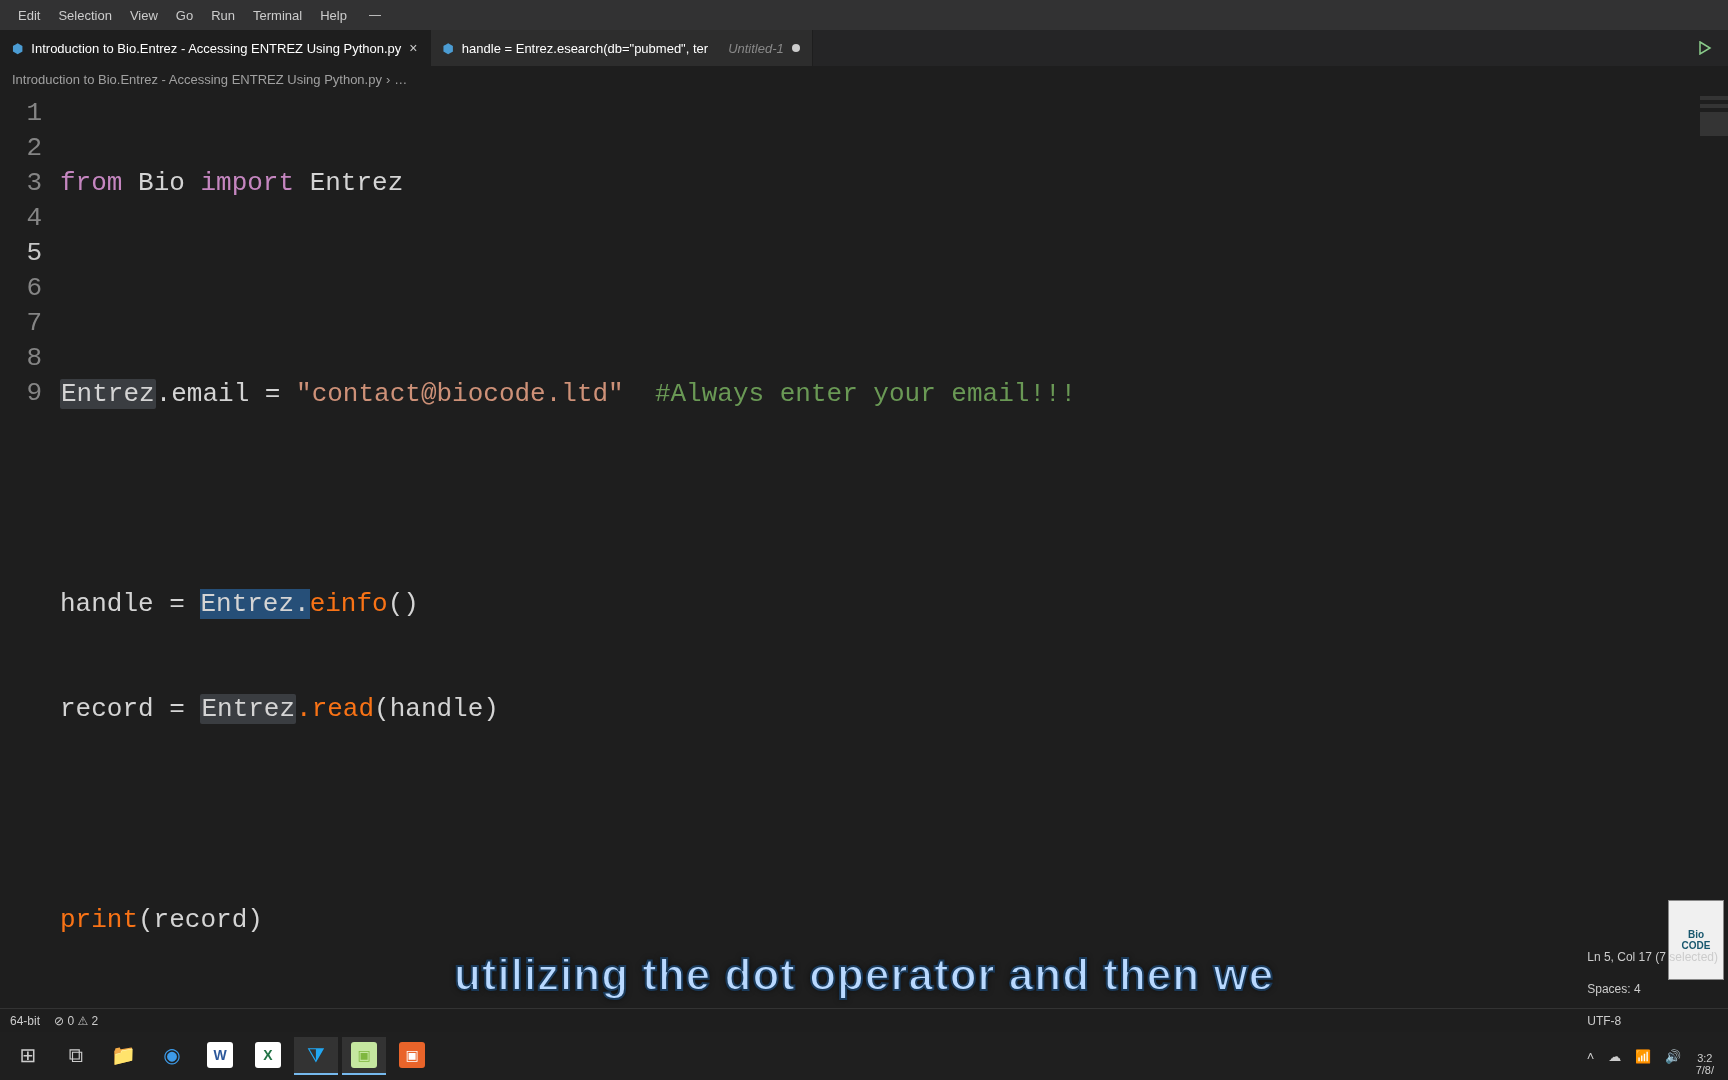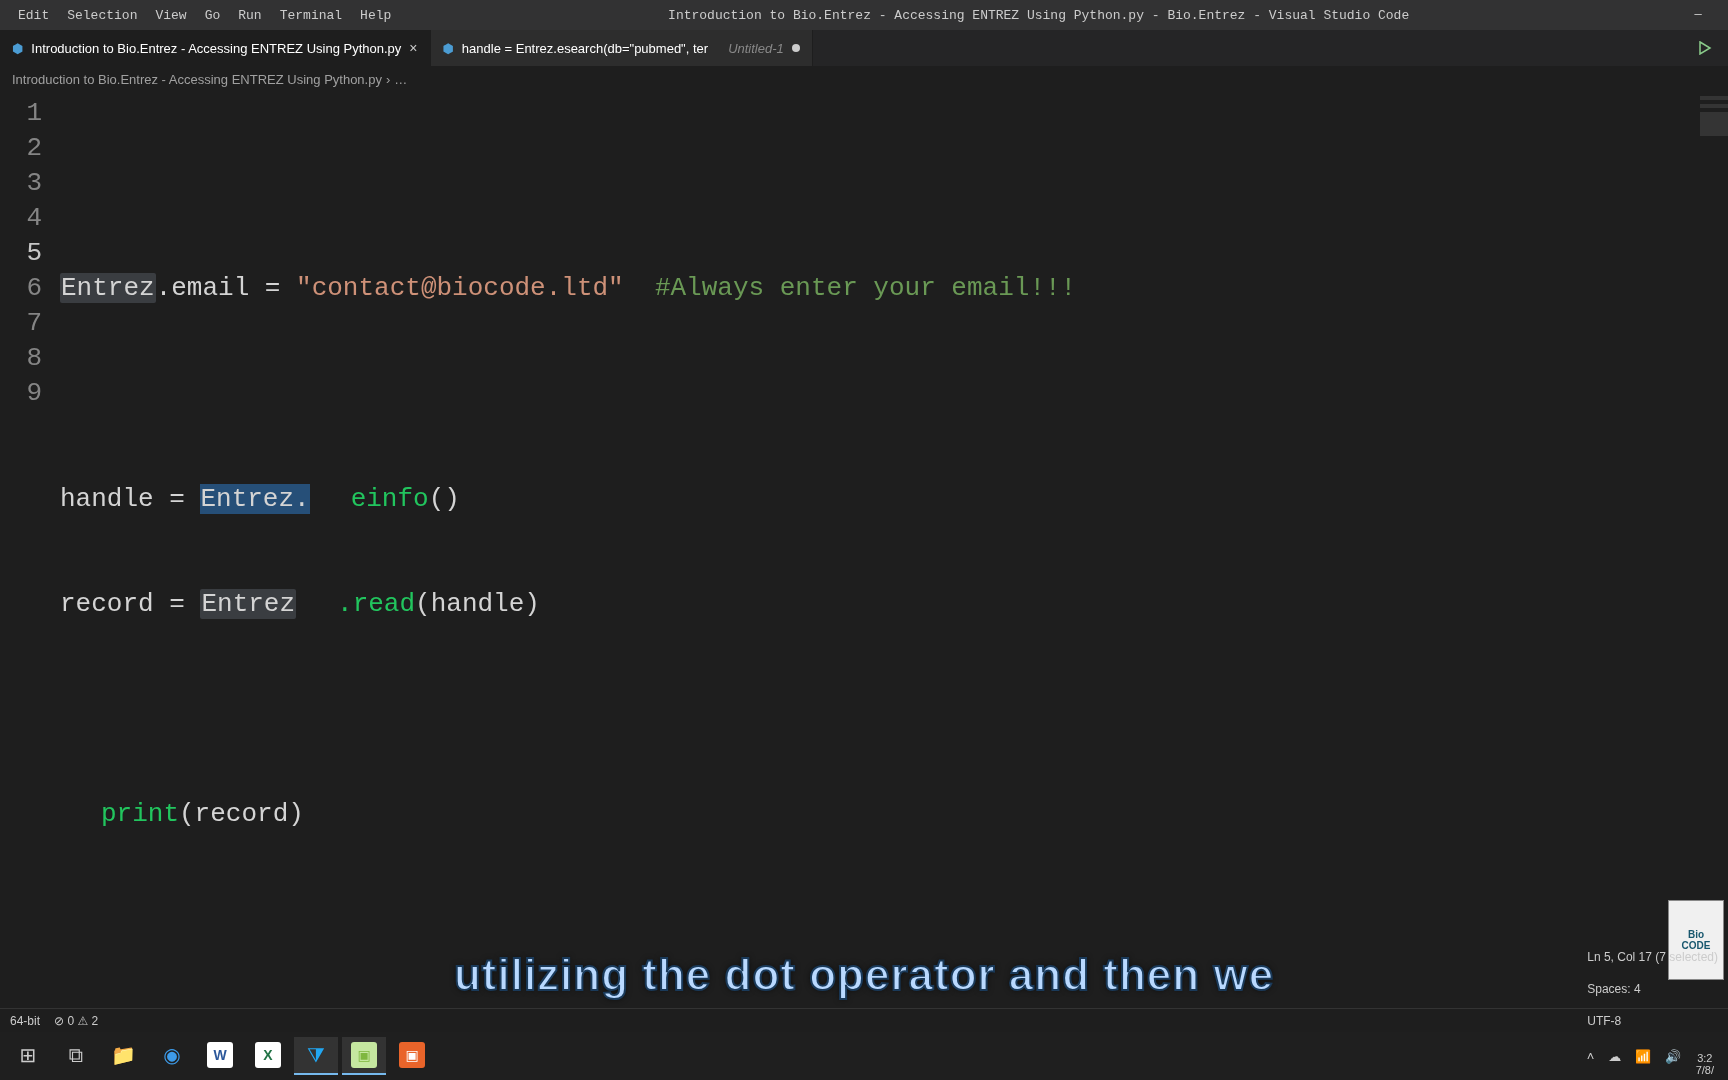--- a/index.html
+++ b/index.html
@@ -12,21 +12,20 @@
   overflow: hidden;
   position: relative;
 }
 .titlebar {
   height: 30px;
   background: #323233;
   display: flex;
   align-items: center;
   padding: 0 10px;
   font-size: 13px;
-  font-family: Liberation Mono, monospace;
 }
 .menu { display: flex; gap: 2px; }
 .menu-item { padding: 4px 8px; cursor: pointer; }
 .window-title { flex: 1; text-align: center; color: #cccccc; }
 .window-controls { display: flex; gap: 18px; font-size: 12px; }
 .window-btn { width: 40px; text-align: center; cursor: pointer; }
 
 .tabs {
   height: 36px;
   background: #252526;
@@ -79,21 +78,21 @@
   user-select: none;
   padding-top: 4px;
 }
 .gutter .ln { height: 35px; }
 .gutter .ln.current { color: #c6c6c6; }
 .code { padding-top: 4px; white-space: pre; }
 .code .line { height: 35px; }
 .kw { color: #c586c0; }
 .str { color: #ce9178; }
 .cmt { color: #6a9955; }
-.fn { color: #22c55e; padding-left: 41px; }
+.fn { color: #f97316; }
 .id { color: #d4d4d4; }
 .op { color: #d4d4d4; }
 .sel { background: #264f78; border-radius: 0; }
 .wordhl { background: #3a3d41; border-radius: 2px; padding: 0 1px; }
 .minimap { position: absolute; right: 0; top: 4px; width: 28px; height: 40px; background: linear-gradient(#555 0 4px, transparent 4px 8px, #555 8px 12px, transparent 12px 16px, #555 16px 40px); opacity: 0.4; }
 
 .caption {
   position: absolute;
   left: 50%;
   transform: translateX(-50%);
@@ -181,21 +180,20 @@
 <div class="titlebar">
   <div class="menu">
     <span class="menu-item">Edit</span>
     <span class="menu-item">Selection</span>
     <span class="menu-item">View</span>
     <span class="menu-item">Go</span>
     <span class="menu-item">Run</span>
     <span class="menu-item">Terminal</span>
     <span class="menu-item">Help</span>
   </div>
-  <div class="window-title">Introduction to Bio.Entrez - Accessing ENTREZ Using Python.py - Bio.Entrez - Visual Studio Code</div>
   <div class="window-controls">
     <span class="window-btn">—</span>
   </div>
 </div>
 
 <div class="tabs">
   <div class="tab active">
     <span class="tab-icon">⬢</span>
     <span>Introduction to Bio.Entrez - Accessing ENTREZ Using Python.py</span>
     <span class="tab-close">×</span>
@@ -225,20 +223,21 @@
     <div class="ln">2</div>
     <div class="ln">3</div>
     <div class="ln">4</div>
     <div class="ln current">5</div>
     <div class="ln">6</div>
     <div class="ln">7</div>
     <div class="ln">8</div>
     <div class="ln">9</div>
   </div>
   <div class="code">
+    <div class="line"><span class="kw">from</span><span class="id"> Bio </span><span class="kw">import</span><span class="id"> Entrez</span></div>
     <div class="line"></div>
     <div class="line"><span class="wordhl id">Entrez</span><span class="id">.email </span><span class="op">=</span><span class="str"> "contact@biocode.ltd" </span><span class="cmt"> #Always enter your email!!!</span></div>
     <div class="line"></div>
     <div class="line"><span class="id">handle </span><span class="op">=</span><span class="id"> </span><span class="sel id">Entrez.</span><span class="fn">einfo</span><span class="id">()</span></div>
     <div class="line"><span class="id">record </span><span class="op">=</span><span class="id"> </span><span class="wordhl id">Entrez</span><span class="fn">.read</span><span class="id">(handle)</span></div>
     <div class="line"></div>
     <div class="line"><span class="fn">print</span><span class="id">(record)</span></div>
     <div class="line"></div>
   </div>
   <div class="minimap"></div>

